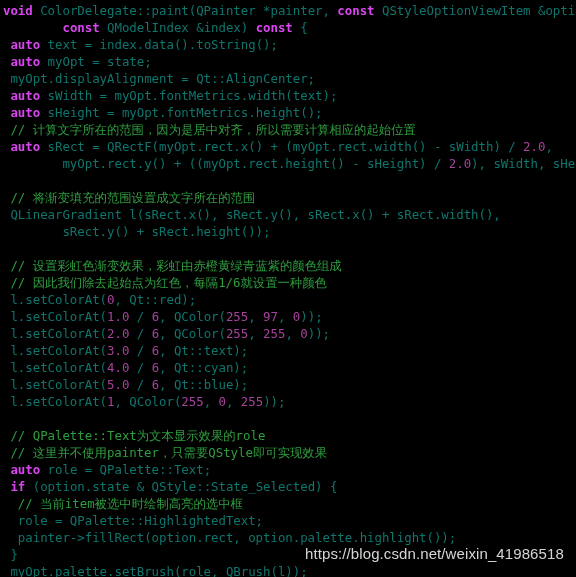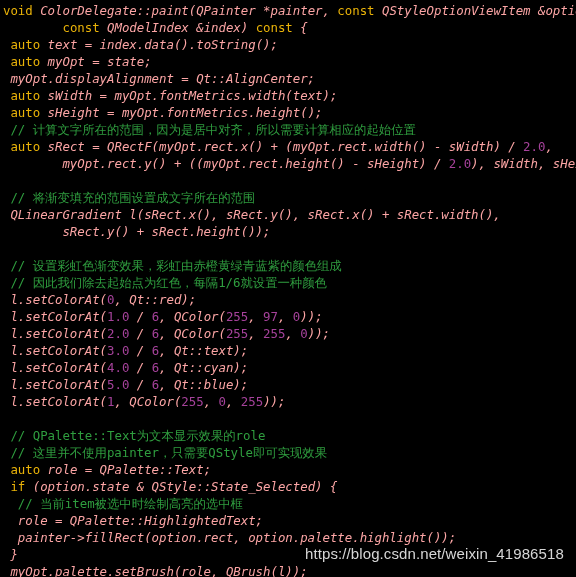--- a/index.html
+++ b/index.html
@@ -22,22 +22,22 @@
     box-sizing: border-box;
   }
   .code-line {
     height: 17px;
     line-height: 17px;
     font-size: 12.4px;
     letter-spacing: -0.03px;
     white-space: pre;
     color: #e8e8e8;
   }
-  .tok-kw      { color: #eab308; }
-  .tok-plain   { color: #fca5a5; font-style: italic; }
+  .tok-kw      { color: #d946ef; font-weight: bold; }
+  .tok-plain   { color: #0f766e; }
   .tok-num     { color: #a6429b; }
   .tok-comment { color: #2f9e3f; }
   #watermark {
     position: absolute;
     left: 305px;
     top: 545px;
     font-family: "Liberation Sans", sans-serif;
     font-size: 15px;
     color: #d6d6d6;
     white-space: nowrap;

